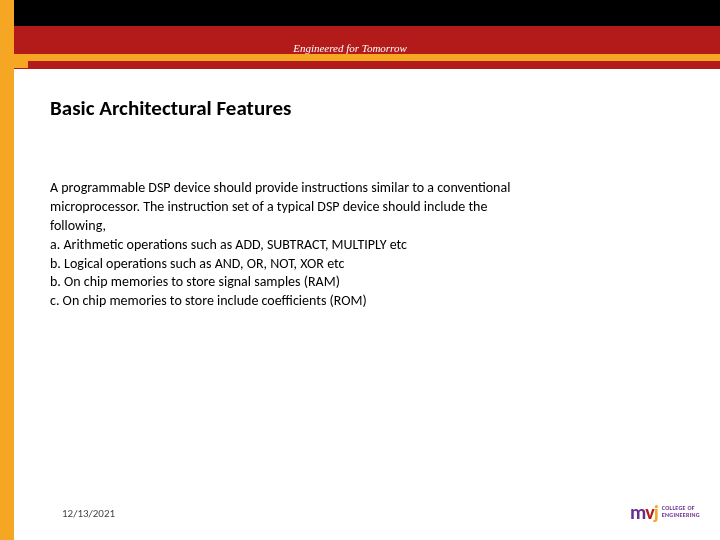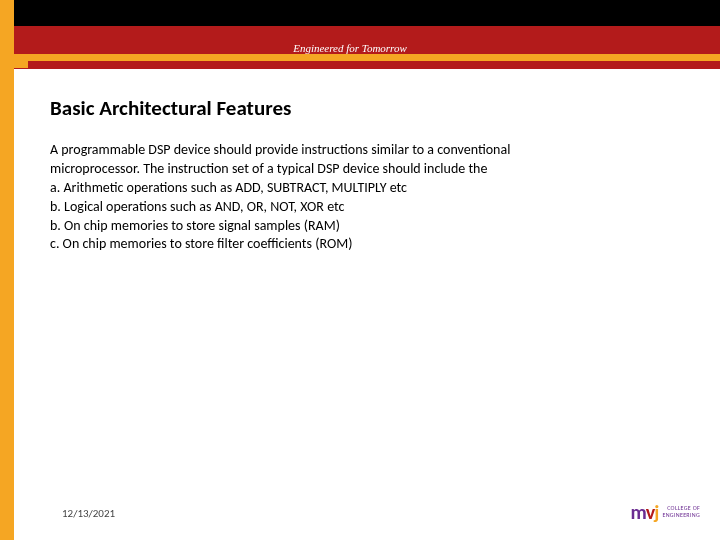--- a/index.html
+++ b/index.html
@@ -60,21 +60,21 @@
   .content {
     position: absolute;
     top: 95px;
     left: 50px;
     right: 40px;
   }
   .title {
     font-size: 21px;
     font-weight: bold;
     color: #000;
-    margin-bottom: 20px;
+    margin-bottom: 58px;
   }
   .body-text {
     font-size: 14px;
     line-height: 1.35;
     color: #000;
   }
   .date {
     position: absolute;
     bottom: 20px;
     left: 62px;
@@ -96,45 +96,45 @@
     font-size: 20px;
     letter-spacing: -1px;
   }
   .logo-m { color: #6b2c91; }
   .logo-v { color: #b31b1b; }
   .logo-j { color: #f5a623; }
   .logo-text {
     font-size: 6px;
     line-height: 1.1;
     color: #6b2c91;
-    font-weight: normal;
+    font-weight: bold;
     letter-spacing: 0.3px;
-    text-align: right;
   }
 </style>
 </head>
 <body>
 
 <div class="top-black"></div>
 <div class="red-band">
   <span class="tagline">Engineered for Tomorrow</span>
 </div>
 <div class="orange-band"></div>
 <div class="left-orange"></div>
 <div class="left-orange-notch"></div>
 
 <div class="content">
   <div class="title">Basic Architectural Features</div>
   <div class="body-text">
     <div>A programmable DSP device should provide instructions similar to a conventional</div>
     <div>microprocessor. The instruction set of a typical DSP device should include the</div>
+    <div>following,</div>
     <div>a. Arithmetic operations such as ADD, SUBTRACT, MULTIPLY etc</div>
     <div>b. Logical operations such as AND, OR, NOT, XOR etc</div>
     <div>b. On chip memories to store signal samples (RAM)</div>
-    <div>c. On chip memories to store filter coefficients (ROM)</div>
+    <div>c. On chip memories to store include coefficients (ROM)</div>
   </div>
 </div>
 
 <div class="date">12/13/2021</div>
 
 <div class="logo">
   <div class="logo-mark">
     <span class="logo-m">m</span>
       <span class="logo-v">v</span>
       <span class="logo-j">j</span>

